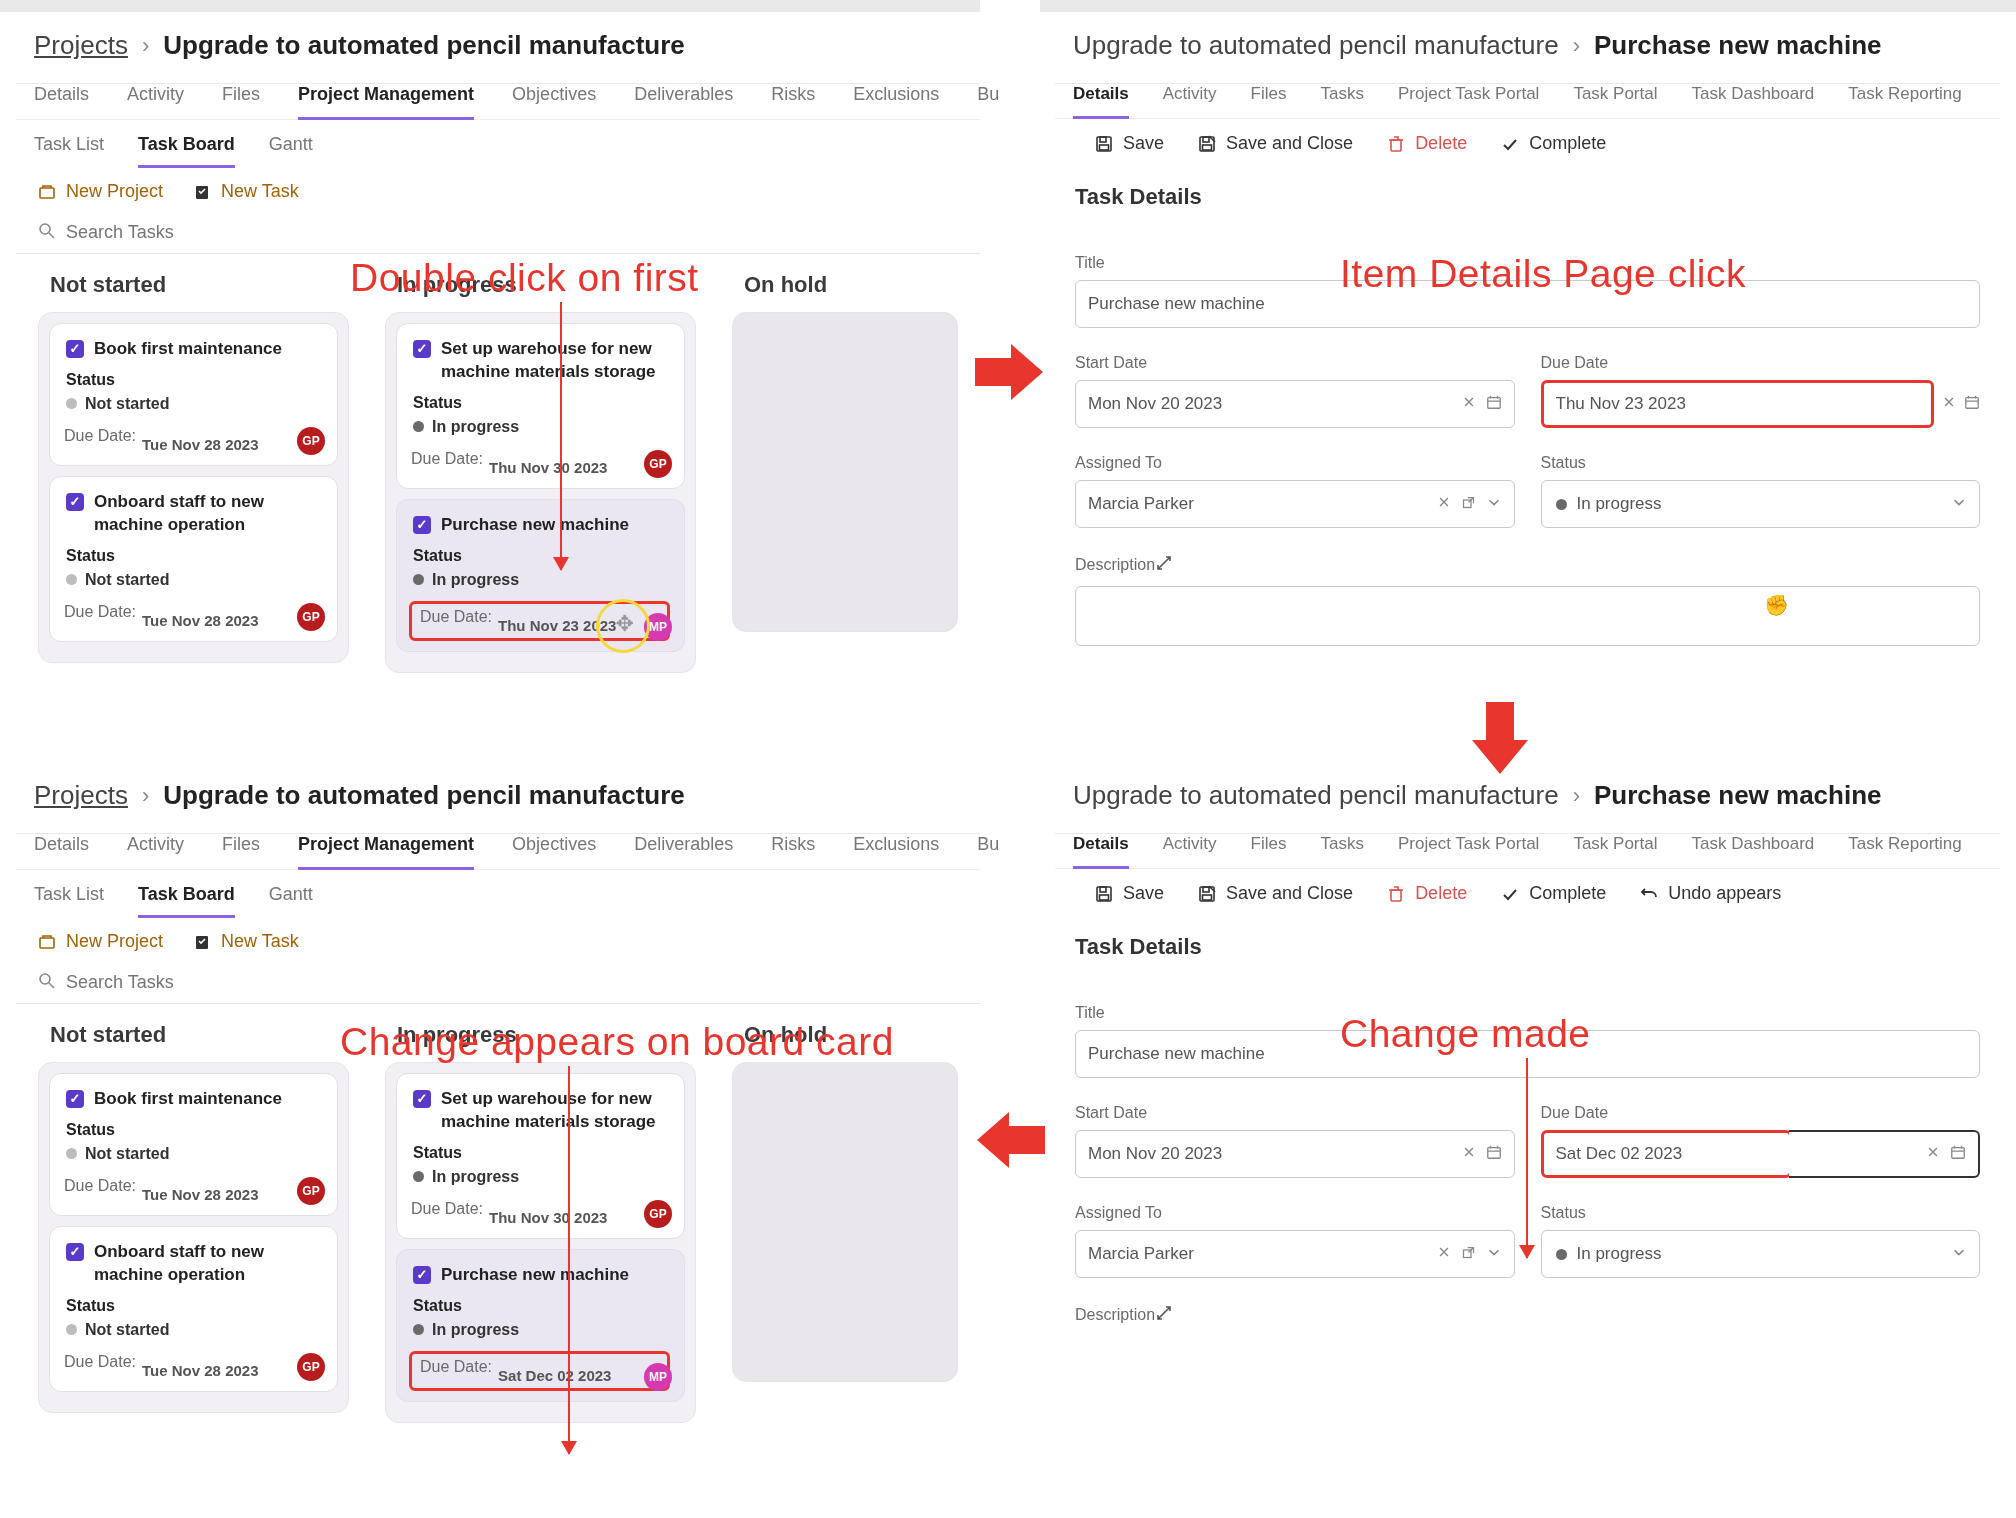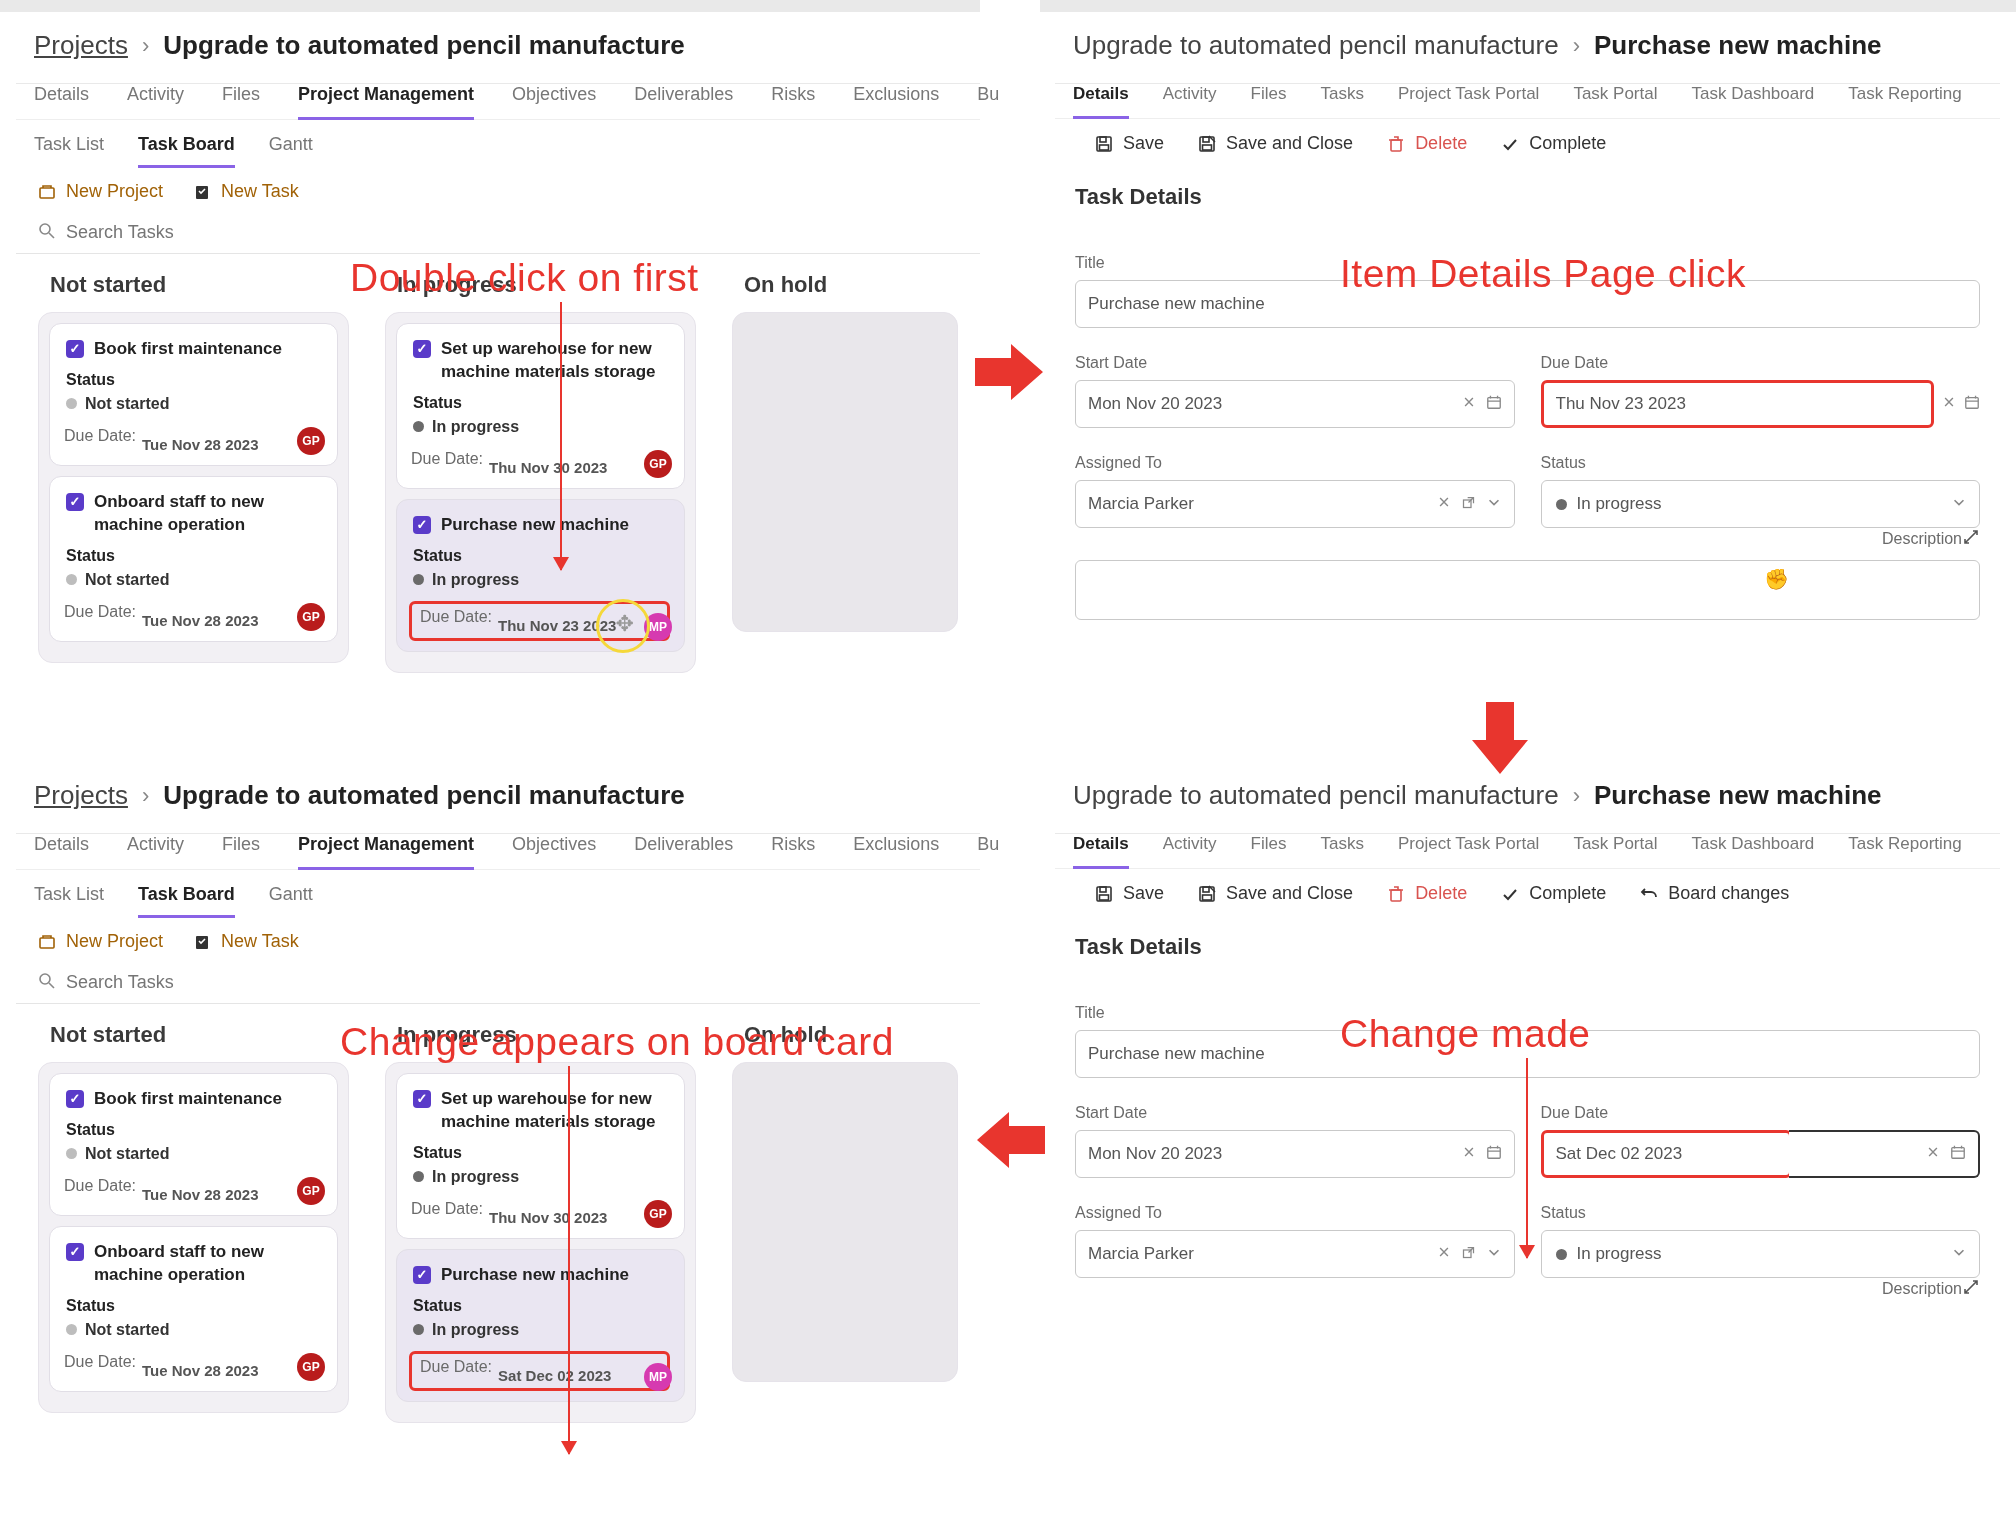--- a/index.html
+++ b/index.html
@@ -64,21 +64,21 @@
   .section-title { font-size:22px; font-weight:700; color:#333; padding:30px 0 10px 0; }
   .detail-body { padding:0 20px 0 20px; }
   .lbl { font-size:16px; color:#6a6a6a; margin-bottom:8px; display:block; }
   .row { display:flex; gap:26px; margin-top:26px; }
   .col2 { flex:1; }
   .inpwrap { border:1px solid #c9c9c9; border-radius:6px; background:#fff; height:48px; display:flex; align-items:center; padding:0 12px; gap:10px; }
   .inpwrap input { border:none; outline:none; flex:1; font-size:17px; color:#555; background:transparent; }
   .inpwrap .icn { color:#888; font-size:16px; cursor:pointer; }
   .inpwrap.red { border:3px solid #e8352e; }
   .inpwrap.bluefocus { border:2px solid #333; }
-  .desc-head { display:flex; justify-content:flex-end; align-items:center; }
+  .desc-head { display:flex; justify-content:flex-start; align-items:center; margin-top:26px; }
   .desc-box { border:1px solid #c9c9c9; border-radius:6px; height:60px; margin-top:10px; position:relative; }
   .cur-hand { position:absolute; right:190px; top:6px; font-size:20px; }
 
   
   .callout { position:absolute; color:#e8352e; font-size:39px; font-family:Arial,sans-serif; font-weight:400; letter-spacing:.5px; text-align:center; }
   .arrow-line { position:absolute; background:#e8352e; width:2px; }
   .arrow-line::after { content:""; position:absolute; bottom:-1px; left:-7px; border-left:8px solid transparent; border-right:8px solid transparent; border-top:14px solid #e8352e; }
 
   .big-arrow { position:absolute; }
   .big-arrow svg { display:block; }
@@ -555,21 +555,21 @@
     <div class="btn">
         <svg viewBox="0 0 18 18">
           <use href="#i-check"></use>
         </svg>
         <span>Complete</span>
       </div>
     <div class="btn">
         <svg viewBox="0 0 18 18">
           <use href="#i-undo"></use>
         </svg>
-        <span>Board changes</span>
+        <span>Undo appears</span>
       </div>
   </div>
 
   <div class="detail-body">
     <div class="section-title">Task Details</div>
     <div style="height:34px"></div>
     <span class="lbl">Title</span>
     <div class="inpwrap">
         <input value="Purchase new machine" style="">
       </div>

